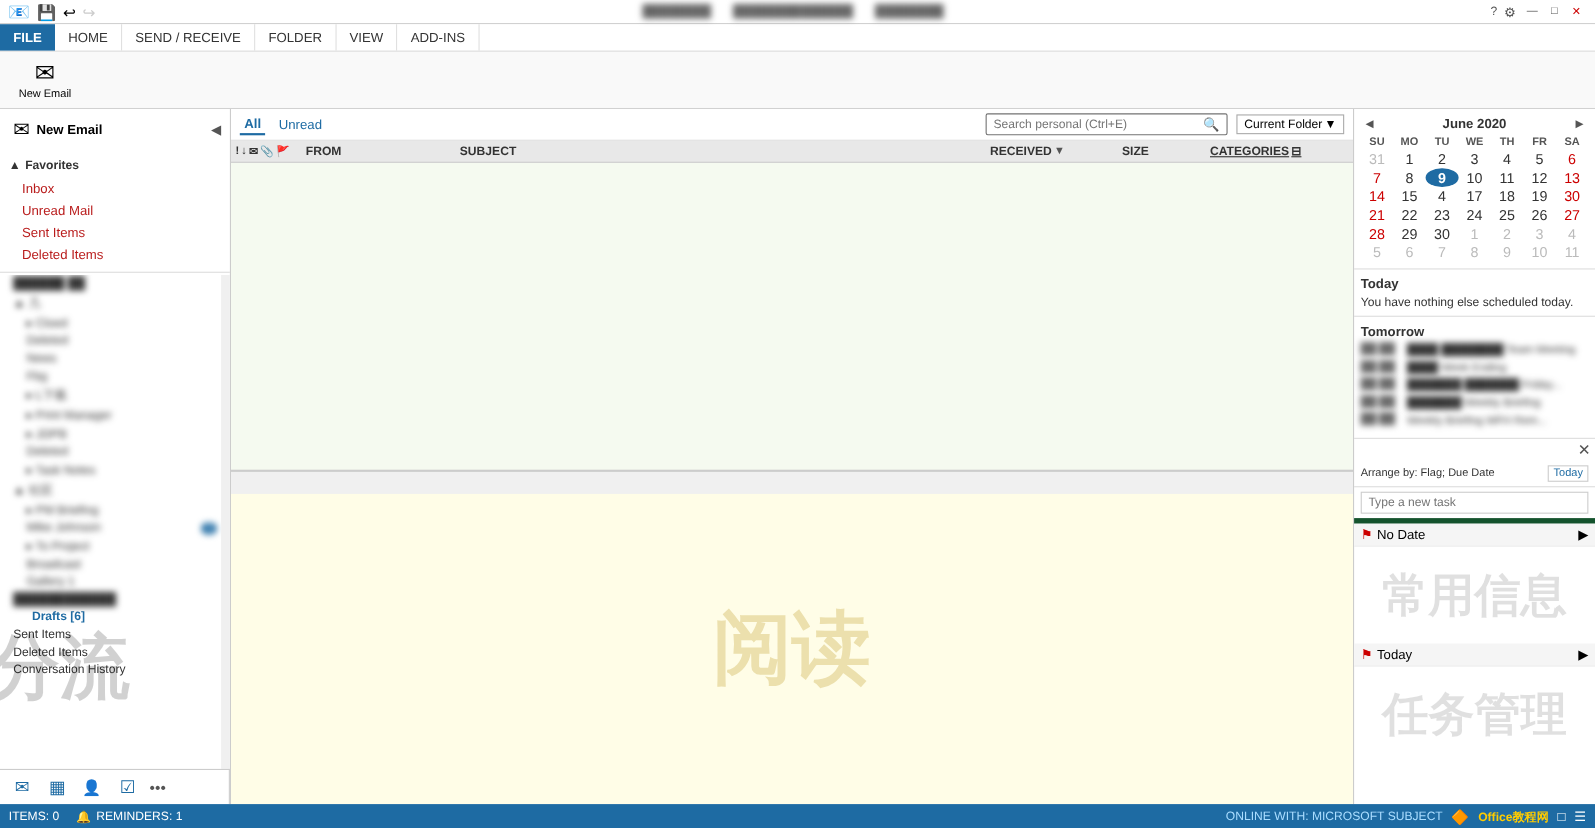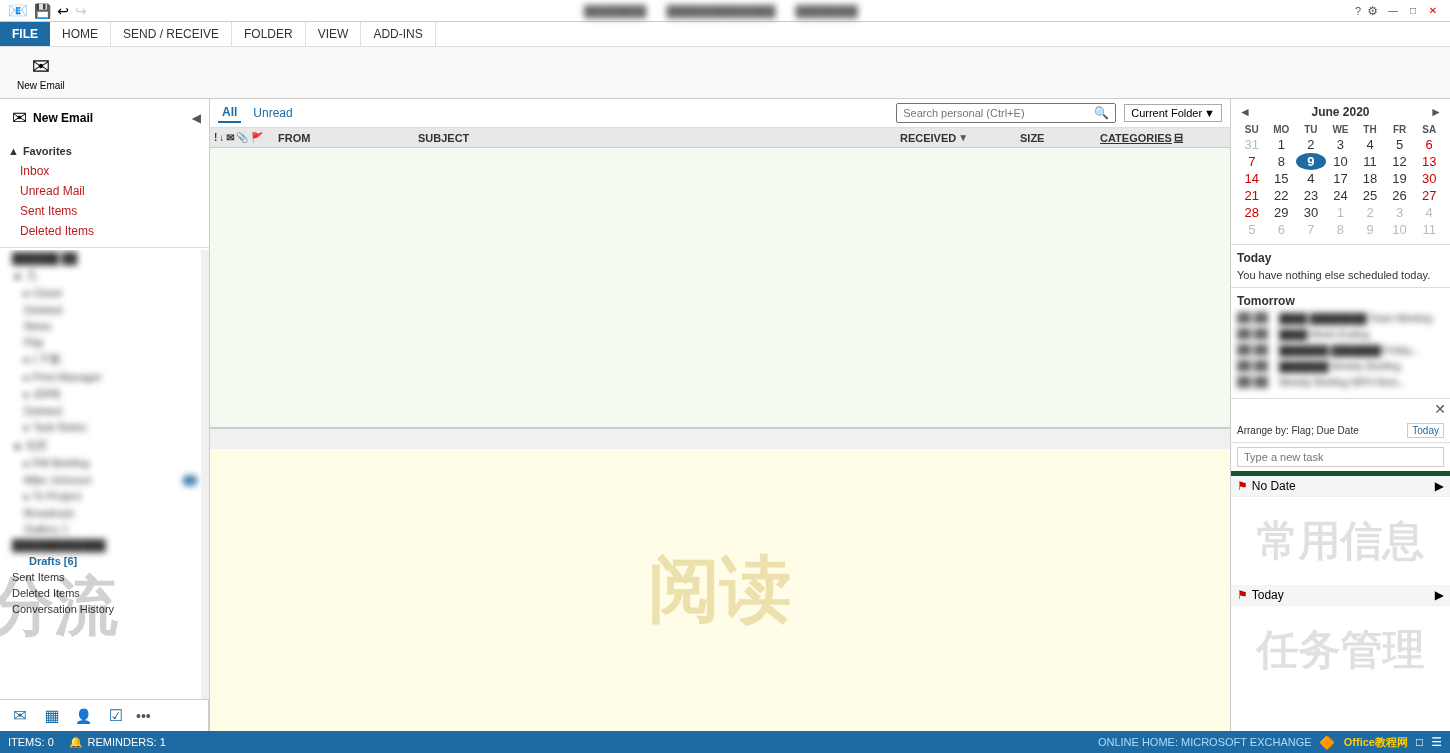--- a/index.html
+++ b/index.html
@@ -428,19 +428,19 @@
 
 <div class="status-bar">
   <div class="status-left">
     <span>ITEMS: 0</span>
     <div class="status-reminder">
       <span>🔔</span>
       <span>REMINDERS: 1</span>
     </div>
   </div>
   <div class="status-right">
-    <span class="status-online">ONLINE HOME: MICROSOFT EXCHANGE</span>
+    <span class="status-online">ONLINE WITH: MICROSOFT SUBJECT</span>
     <span style="color:#ff6600; font-weight:bold; font-size:13px;">🔶</span>
     <span style="color:#ffcc00; font-weight:bold;">Office教程网</span>
     <span style="font-size:12px;">□</span>
     <span style="font-size:12px;">☰</span>
   </div>
 </div>
 
 </body></html>

